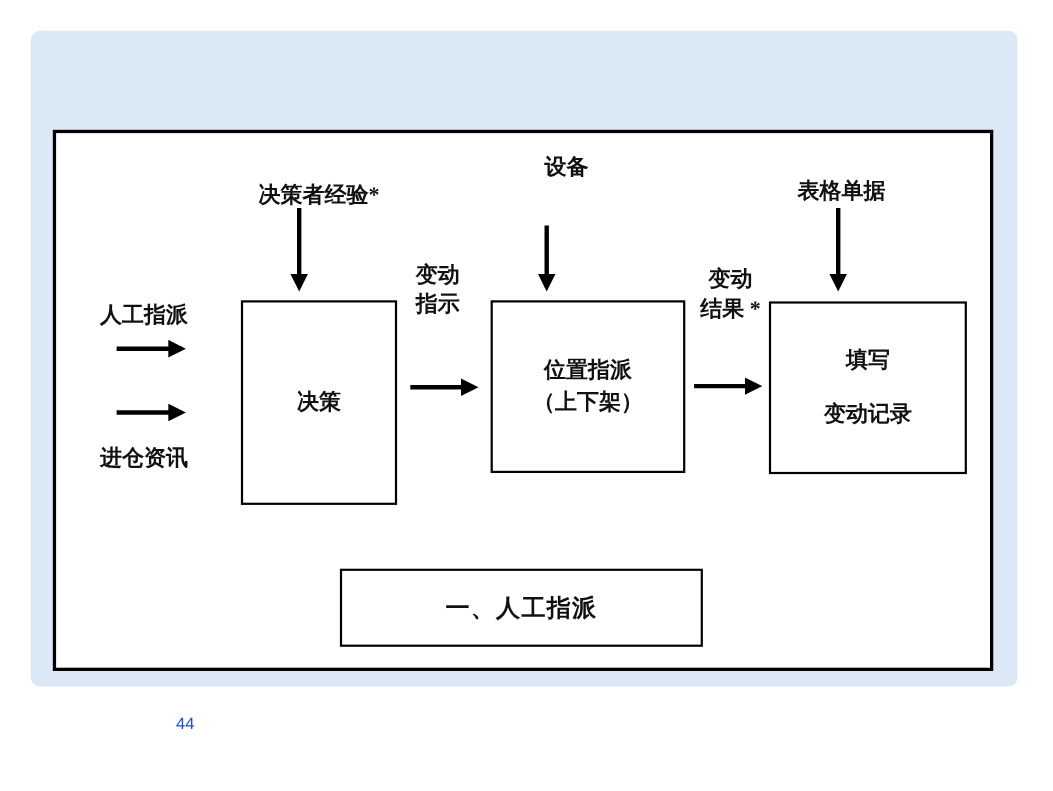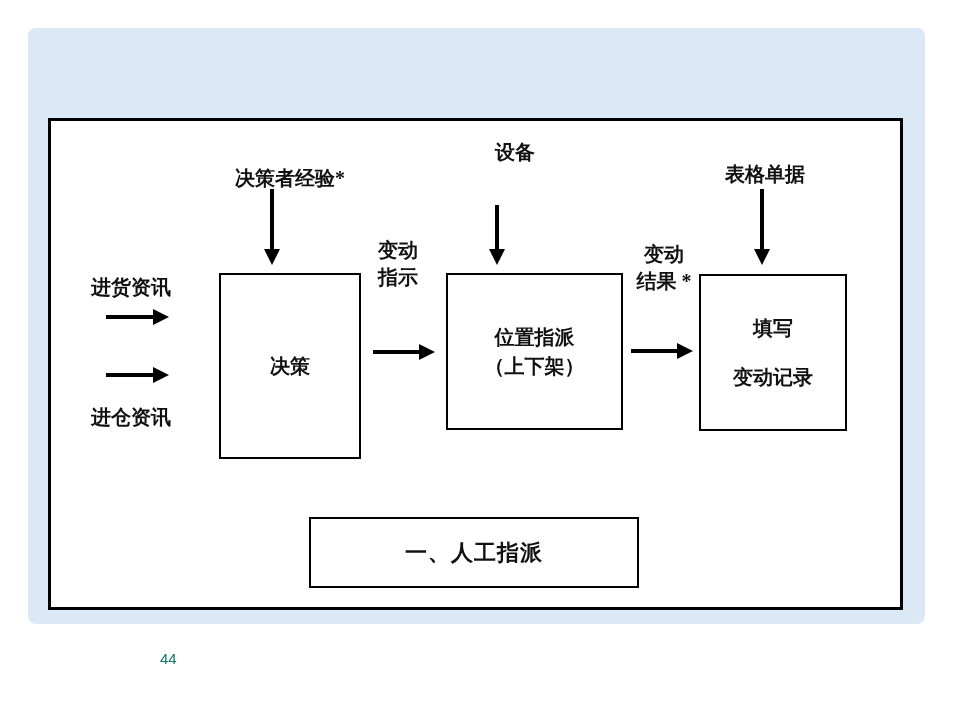--- a/index.html
+++ b/index.html
@@ -65,31 +65,31 @@
     border: 2px solid var(--line_color);
     background: var(--diagram_bg);
     display: flex; flex-direction: column;
     align-items: center; justify-content: center;
     font-weight: bold; font-size: 20px; line-height: 29px;
     color: var(--text_color);
     text-align: center; white-space: nowrap;
   }
   .box-1 { left: 168px; top: 152px; width: 142px; height: 186px; }
   .box-2 { left: 395px; top: 152px; width: 177px; height: 157px; }
-  .box-3 { left: 648px; top: 153px; width: 148px; height: 157px; gap: 20px; }
+  .box-3 { left: 648px; top: 153px; width: 180px; height: 157px; gap: 20px; }
 
   .bottom-box {
     left: 258px; top: 396px; width: 330px; height: 71px;
     font-size: 22px; letter-spacing: 1px;
   }
 
   .page-number {
     position: absolute; left: 160px; top: 650px;
     font-family: "Liberation Sans", "DejaVu Sans", sans-serif;
-    font-size: 15px; color: #0f766e;
+    font-size: 15px; color: #1d4ed8;
   }
 </style>
 </head>
 <body>
 
 <div class="page">
   <div class="slide">
 
 
     <div class="diagram">
@@ -112,21 +112,21 @@
       <div class="lbl top-lbl-1">
         <span class="line">决策者经验*</span>
       </div>
       <div class="lbl top-lbl-2">
         <span class="line">设备</span>
       </div>
       <div class="lbl top-lbl-3">
         <span class="line">表格单据</span>
       </div>
 
-      <div class="lbl left-lbl-1">进货资讯</div>
+      <div class="lbl left-lbl-1">人工指派</div>
       <div class="lbl left-lbl-2">进仓资讯</div>
 
       <div class="lbl flow-lbl-1">
         <span class="line">变动</span>
         <span class="line">指示</span>
       </div>
       <div class="lbl flow-lbl-2">
         <span class="line">变动</span>
         <span class="line">结果 *</span>
       </div>

